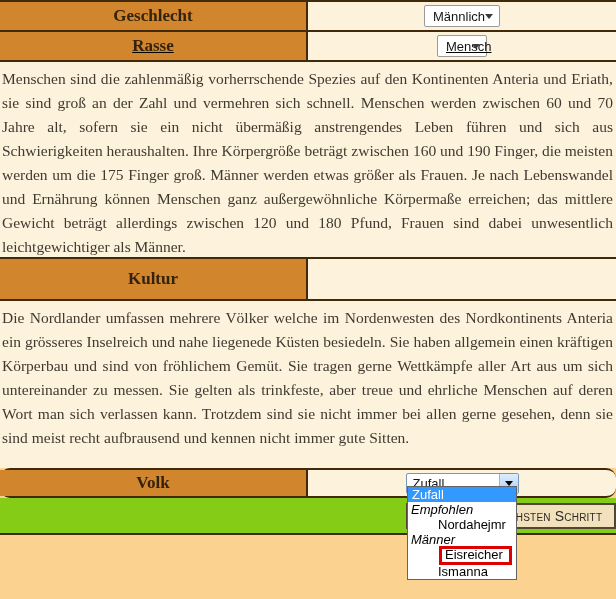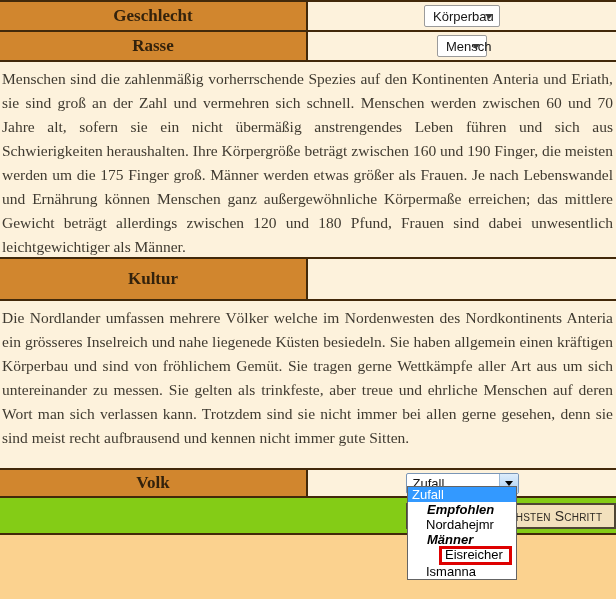--- a/index.html
+++ b/index.html
@@ -7,23 +7,23 @@
     width:616px; height:599px;
     background:#fbd28f;
     font-family:"Liberation Serif", serif;
     position:relative; overflow:hidden;
   }
 
   
   .row { display:flex; box-sizing:border-box; background:#fdf2dc;
          border-bottom:2px solid #42290a; }
   .row-top    { height:32px; border-top:2px solid #42290a; }
-  .row-plain  { height:30px; }
+  .row-plain  { height:30px;text-decoration:underline; }
   .row-mid    { height:44px; border-top:2px solid #42290a; }
-  .row-volk   { height:30px; border-top:2px solid #42290a; }
+  .row-volk   { height:30px; border-top:2px solid #42290a;border-radius:10px; }
 
   .cell-label {
     width:308px; box-sizing:border-box; flex:0 0 308px;
     background:#d1862e; border-right:2px solid #42290a;
     display:flex; align-items:center; justify-content:center;
     font-weight:bold; font-size:17px; color:#33220c;
   }
   .cell-value { flex:1; display:flex; align-items:center; justify-content:center; }
 
   
@@ -76,23 +76,23 @@
   }
 
   
   .popup {
     position:absolute; left:407px; top:486px; width:110px;
     box-sizing:border-box; background:#ffffff;
     border:1px solid #646464;
     font-family:"Liberation Sans", sans-serif; font-size:13px; color:#000;
     z-index:5;
   }
-  .dd-option { height:15px; line-height:15px; padding-left:18px; white-space:nowrap; }
+  .dd-option { height:15px; line-height:15px; padding-left:30px; white-space:nowrap; }
   .dd-option.selected { background:#3399ff; color:#ffffff; padding-left:4px; }
-  .dd-group  { height:15px; line-height:15px; font-weight:bold; font-style:italic; padding-left:19px; white-space:nowrap; }
+  .dd-group  { height:15px; line-height:15px; font-weight:normal; font-style:italic; padding-left:3px; white-space:nowrap; }
   .dd-option.annotated { height:17px; padding-left:17px; display:flex; align-items:center; overflow:visible; }
   .annotation-box {
     display:inline-block; margin-left:14px;
     border:3px solid #de0000; padding:0 6px 0 3px;
     height:13px; line-height:12px; background:#fff;
   }
 
   
   .band {
     height:35px; background:#84cc16; border-bottom:2px solid #42290a;
@@ -110,21 +110,21 @@
 <body>
 
 <div>
 
   <div class="row row-top">
     <div class="cell-label">
       <span>Geschlecht</span>
     </div>
     <div class="cell-value">
       <div class="select w-geschlecht">
-        <span>Körperbau</span>
+        <span>Männlich</span>
         <span class="tri"></span>
       </div>
     </div>
   </div>
 
   <div class="row row-plain">
     <div class="cell-label">
       <span>Rasse</span>
     </div>
     <div class="cell-value">

